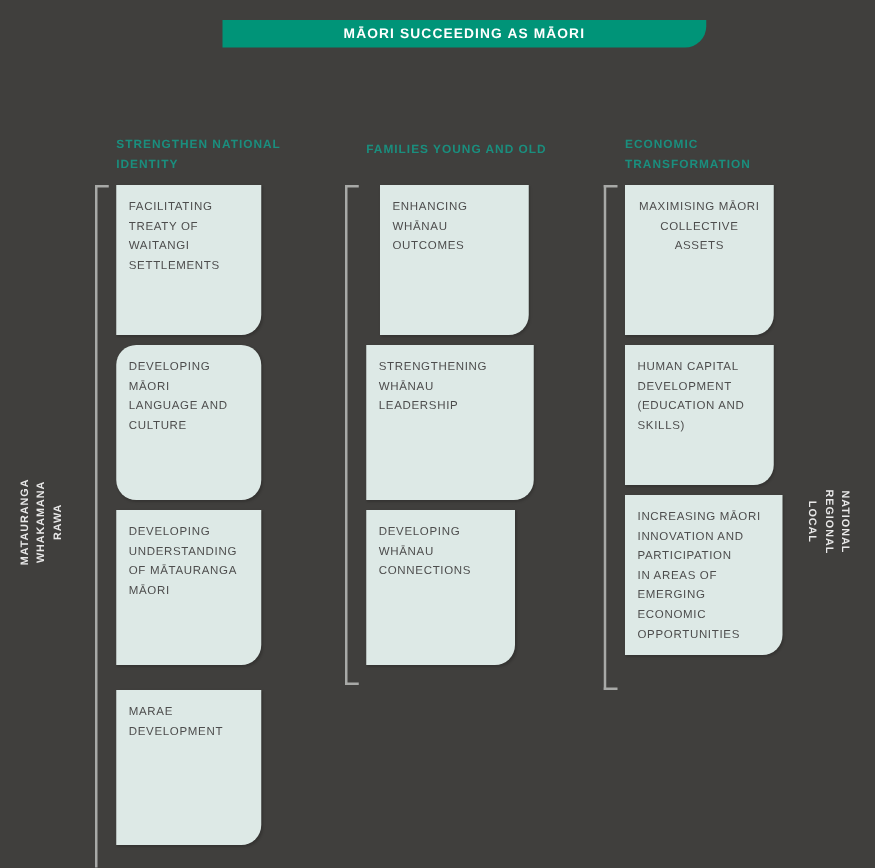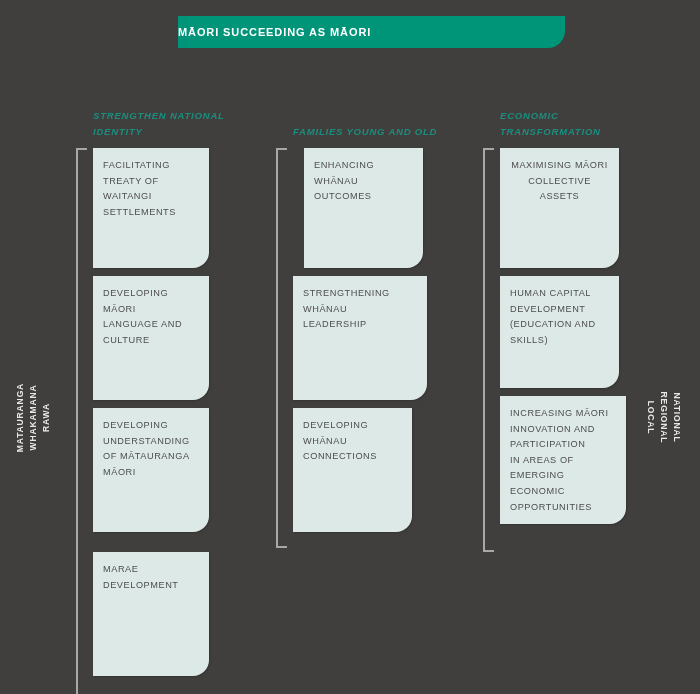--- a/index.html
+++ b/index.html
@@ -21,26 +21,26 @@
     width: 700px;
     height: 694px;
   }
 
   
   .banner {
     position: absolute;
     left: 178px;
     top: 16px;
     width: 387px;
-    height: 32px;
+    height: 22px;
     background: #009478;
     border-bottom-right-radius: 17px;
     display: flex;
     align-items: center;
-    justify-content: flex-start;
+    justify-content: center;
   }
   .banner-label {
     color: #ffffff;
     font-size: 11px;
     font-weight: bold;
     letter-spacing: 0.9px;
     text-align: center;
     line-height: 1;
     white-space: nowrap;
   }
@@ -58,23 +58,22 @@
     position: absolute;
     left: 17px;
     top: 0;
     width: 175px;
     color: #1a8e7e;
     font-size: 9.5px;
     font-weight: bold;
     letter-spacing: 0.8px;
     line-height: 16px;
     text-transform: uppercase;
-    font-style: italic;
-  }
-  .col-heading.baseline-shift { top: 16px; }
+  }
+  .col-heading.baseline-shift { top: 4px; }
 
   
   .bracket {
     position: absolute;
     left: 0;
     border-left: 2px solid #a8a9a7;
     border-top: 2px solid #a8a9a7;
     border-bottom: 2px solid #a8a9a7;
     width: 11px;
     box-sizing: border-box;
@@ -145,21 +144,21 @@
     <div class="col-heading" style="white-space: pre-line;">STRENGTHEN NATIONAL
 IDENTITY</div>
     <div class="bracket" style="top:40px; height:580px;"></div>
     <div class="card-stack">
       <div class="card" style="width:116px; height:120px;">
         <div class="card-label">FACILITATING
 TREATY OF
 WAITANGI
 SETTLEMENTS</div>
       </div>
-      <div class="card" style="width:116px; height:124px;">
+      <div class="card" style="width:116px; height:124px;border-radius:16px;">
         <div class="card-label">DEVELOPING MĀORI
 LANGUAGE AND
 CULTURE</div>
       </div>
       <div class="card" style="width:116px; height:124px;">
         <div class="card-label">DEVELOPING
 UNDERSTANDING
 OF MĀTAURANGA
 MĀORI</div>
       </div>

